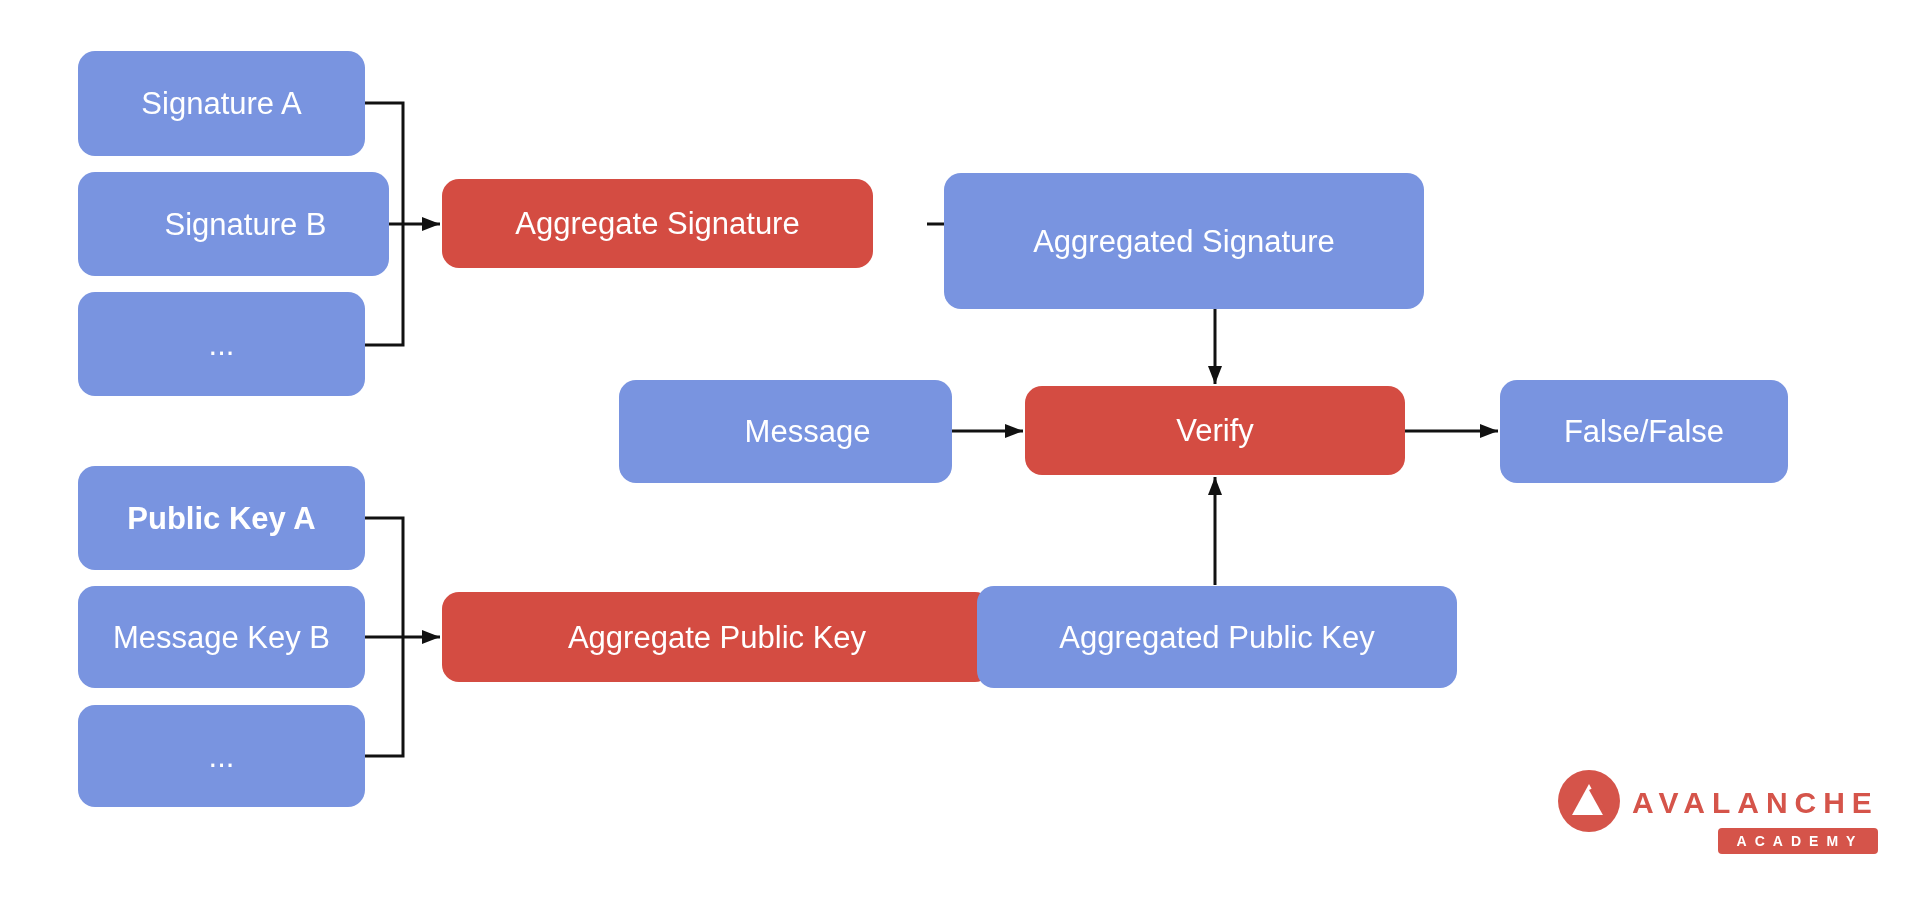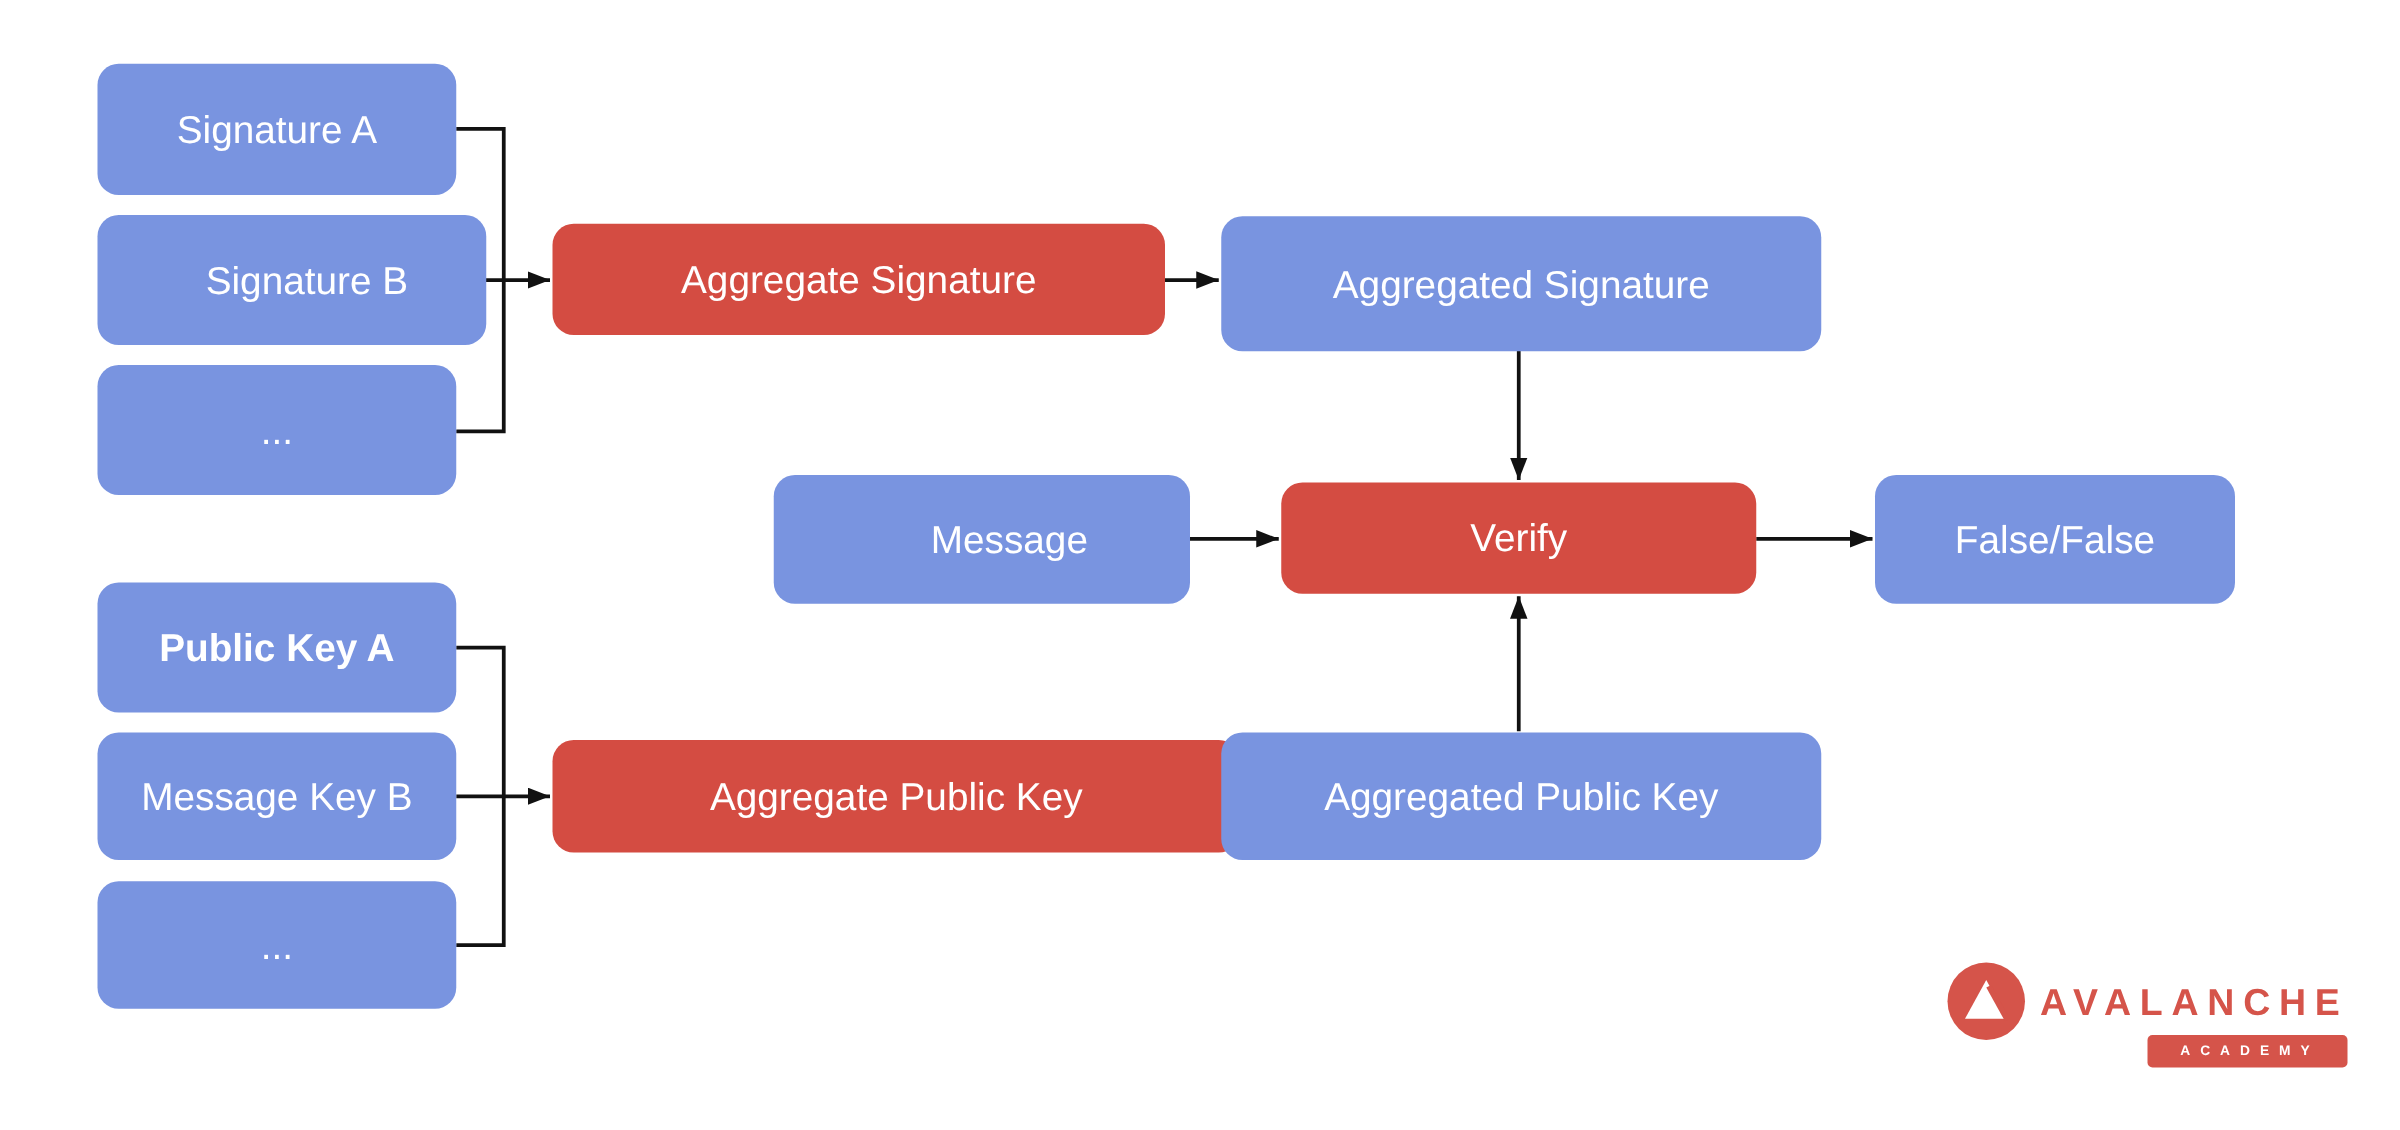--- a/index.html
+++ b/index.html
@@ -24,22 +24,22 @@
     user-select: none;
   }
   .node.blue { background: var(--node-blue, #7994e0); }
   .node.red  { background: var(--node-red, #d44c42); }
   .node.bold { font-weight: normal; }
 
   
   .n-sig-a   { left:  78px; top:  51px; width: 287px; height: 105px; }
   .n-sig-b   { left:  78px; top: 172px; width: 287px; height: 104px; padding-left: 24px; }
   .n-sig-m   { left:  78px; top: 292px; width: 287px; height: 104px; }
-  .n-agg-sig { left: 442px; top: 179px; width: 490px; height:  89px; }
-  .n-aged-sig{ left: 977px; top: 173px; width: 480px; height: 108px; }
+  .n-agg-sig { left: 442px; top: 179px; width: 431px; height:  89px; }
+  .n-aged-sig{ left: 944px; top: 173px; width: 480px; height: 136px; }
   .n-msg     { left: 619px; top: 380px; width: 289px; height: 103px; padding-left: 44px; }
   .n-verify  { left:1025px; top: 386px; width: 380px; height:  89px; }
   .n-tf      { left:1500px; top: 380px; width: 288px; height: 103px; }
   .n-pk-a    { left:  78px; top: 466px; width: 287px; height: 104px; font-weight: bold; }
   .n-pk-b    { left:  78px; top: 586px; width: 287px; height: 102px; }
   .n-pk-m    { left:  78px; top: 705px; width: 287px; height: 102px; }
   .n-agg-pk  { left: 442px; top: 592px; width: 550px; height:  90px; }
   .n-aged-pk { left: 977px; top: 586px; width: 480px; height: 102px; }
 
   svg.wires {
@@ -63,21 +63,21 @@
     font-size: 30px; font-weight: bold; letter-spacing: 7px;
     color: var(--logo-red, #d5544a);
     white-space: nowrap;
   }
   .logo-badge {
     position: absolute; left: 168px; top: 66px;
     width: 160px; height: 26px;
     background: var(--logo-red, #d5544a);
     border-radius: 4px;
     display: flex; align-items: center; justify-content: center;
-    color: #ffffff; font-size: 11px; font-weight: bold; letter-spacing: 8px;
+    color: #ffffff; font-size: 14px; font-weight: bold; letter-spacing: 8px;
     padding-left: 4px; 
     box-sizing: border-box;
     white-space: nowrap;
   }
 </style>
 </head>
 <body>
 
 <div class="canvas">
 

